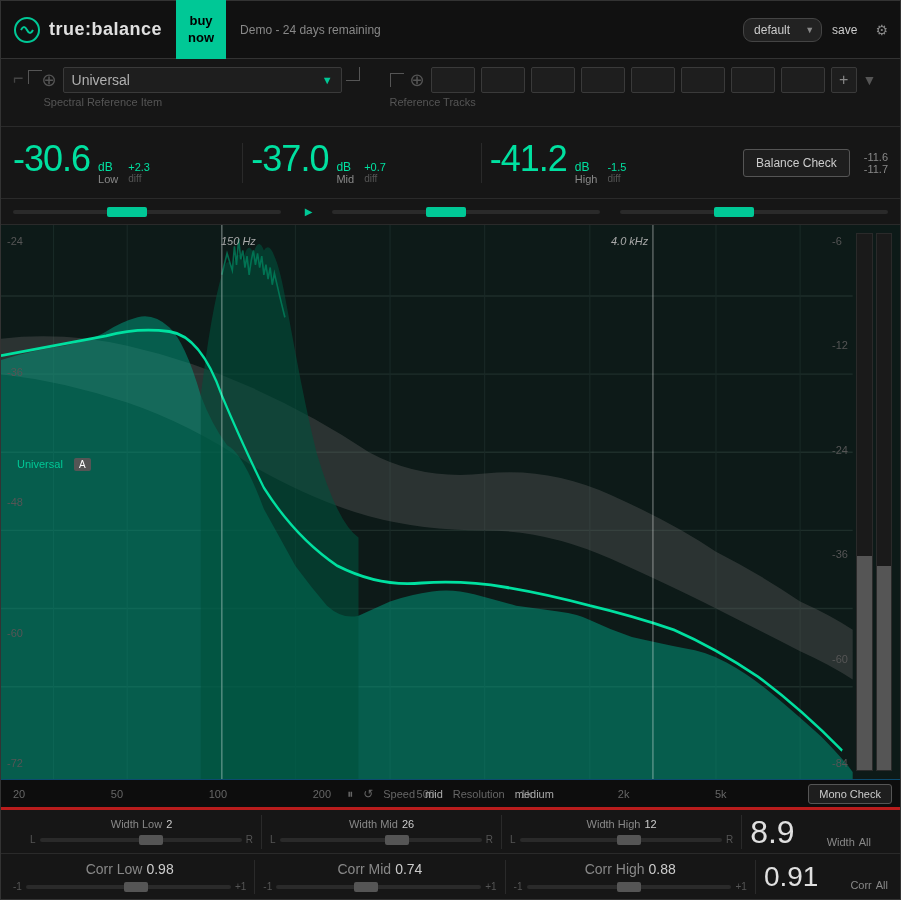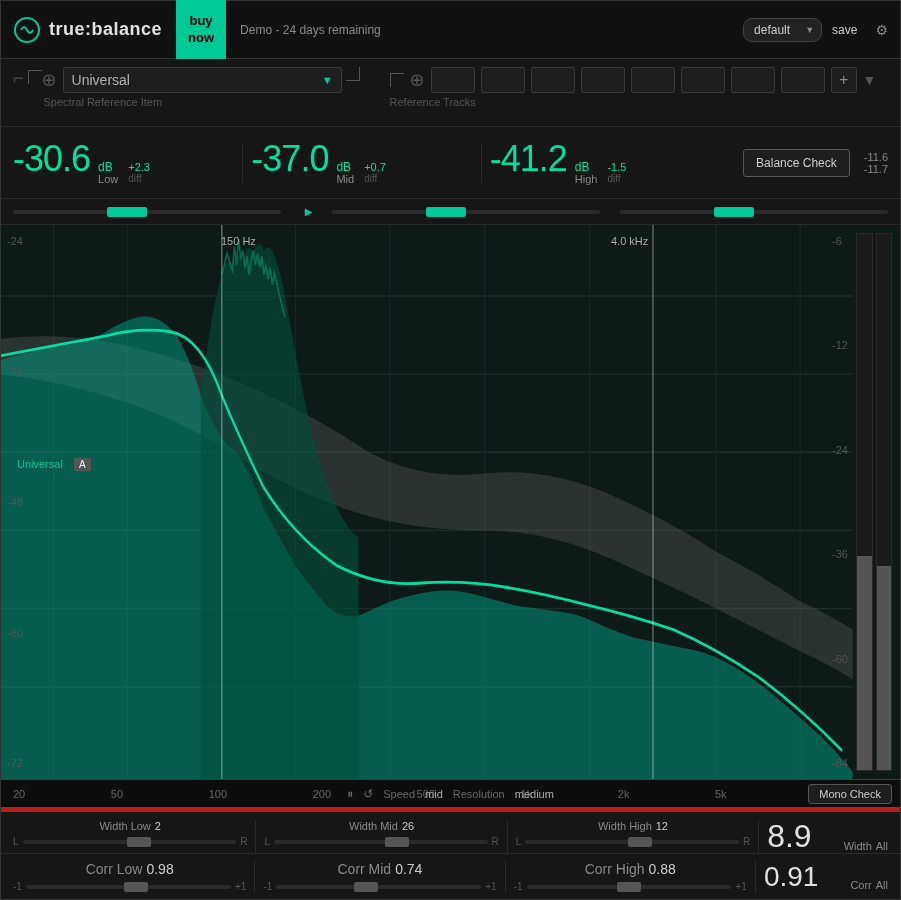--- a/index.html
+++ b/index.html
@@ -332,20 +332,21 @@
       flex-direction: column;
       justify-content: space-between;
       padding: 10px 0;
       pointer-events: none;
     }
     .freq-label {
       position: absolute;
       top: 10px;
       color: #aaa;
       font-size: 11px;
+      font-style: italic;
     }
     .universal-label {
       position: absolute;
       color: #00c896;
       font-size: 11px;
       left: 16px;
       top: 42%;
     }
     .a-badge {
       display: inline-block;
@@ -404,25 +405,25 @@
     }
     .pause-icon, .refresh-icon {
       color: #666;
       font-size: 12px;
       cursor: pointer;
     }
 
     
     .width-row {
       display: flex;
-      align-items: flex-start;
+      align-items: center;
       background: #161616;
-      padding: 8px 12px;
+      padding: 8px 29px;
       height: 46px;
-      border-top: 5px solid #b91c1c;
+      border-top: 3px solid #b91c1c;
       gap: 8px;
     }
     .width-group {
       flex: 1;
       display: flex;
       flex-direction: column;
       align-items: center;
     }
     .width-label-row {
       display: flex;

